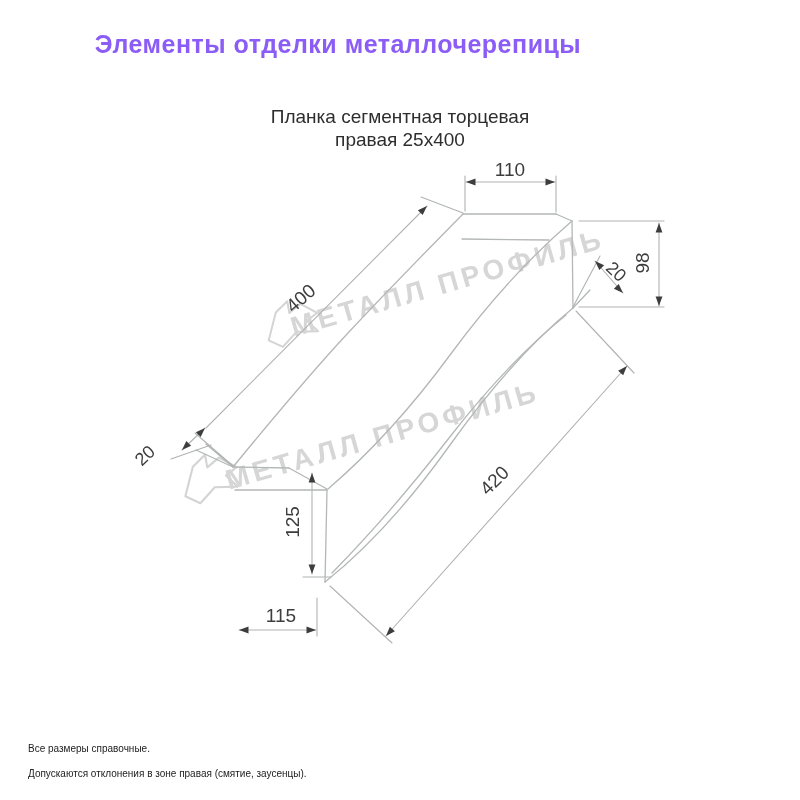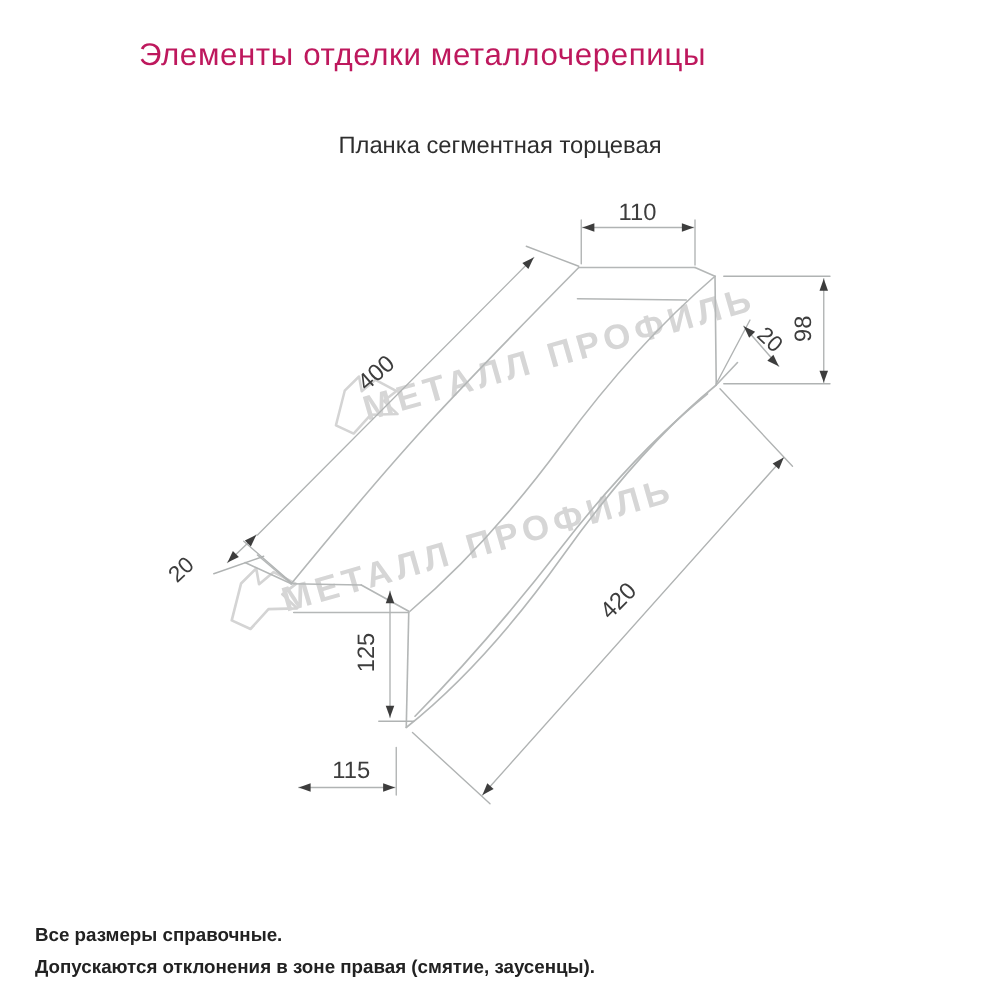--- a/index.html
+++ b/index.html
@@ -2,29 +2,29 @@
 <html><head>
 <meta charset="utf-8">
 <style>
   html,body{margin:0;padding:0;}
   body{
     width:800px;height:800px;background:#ffffff;position:relative;overflow:hidden;
     font-family:"Liberation Sans","DejaVu Sans",sans-serif;
   }
   .page-title{
     position:absolute;top:30px;left:0;width:676px;text-align:center;
-    font-size:25px;font-weight:normal;color:#be185d;letter-spacing:0.5px;
+    font-size:25px;font-weight:bold;color:#8b5cf6;letter-spacing:0.5px;
   }
   .subtitle{
     position:absolute;top:105px;left:0;width:800px;text-align:center;
     font-size:19px;font-weight:400;color:#2e2e2e;line-height:23px;
   }
   .footer{
     position:absolute;top:736px;left:28px;width:744px;
-    font-size:15px;color:#222222;line-height:25px;text-align:left;font-weight:bold;
+    font-size:10px;color:#222222;line-height:25px;text-align:left;
   }
   .drawing-svg{position:absolute;left:0;top:0;}
   .wm-text{
     font-size:28px;font-weight:bold;letter-spacing:4px;fill:#d6d6d6;
     font-family:"Liberation Sans","DejaVu Sans",sans-serif;
   }
   .dim-label{
     font-size:19px;fill:#3d3d3d;
     font-family:"Liberation Sans","DejaVu Sans",sans-serif;
   }
@@ -34,20 +34,21 @@
   .arrowhead{fill:#3d3d3d;}
   .wm-logo{stroke:#d4d4d4;stroke-width:2;fill:none;stroke-linejoin:round;}
 </style>
 </head>
 <body>
 
 <div class="page-title">Элементы отделки металлочерепицы</div>
 
 <div class="subtitle">
   <div>Планка сегментная торцевая</div>
+  <div>правая 25х400</div>
 </div>
 
 <svg class="drawing-svg" width="800" height="800" viewBox="0 0 800 800">
   <defs>
     <path id="arrw" d="M0,0 L-9.5,3.4 L-9.5,-3.4 Z"></path>
     <path id="mp-logo" d="M2,34 L16,9 L30,1 L29,13 L42,7 L56,20 L44,25 L52,38 L31,33 L14,44 Z"></path>
   </defs>
 
   <g>
     <g>

